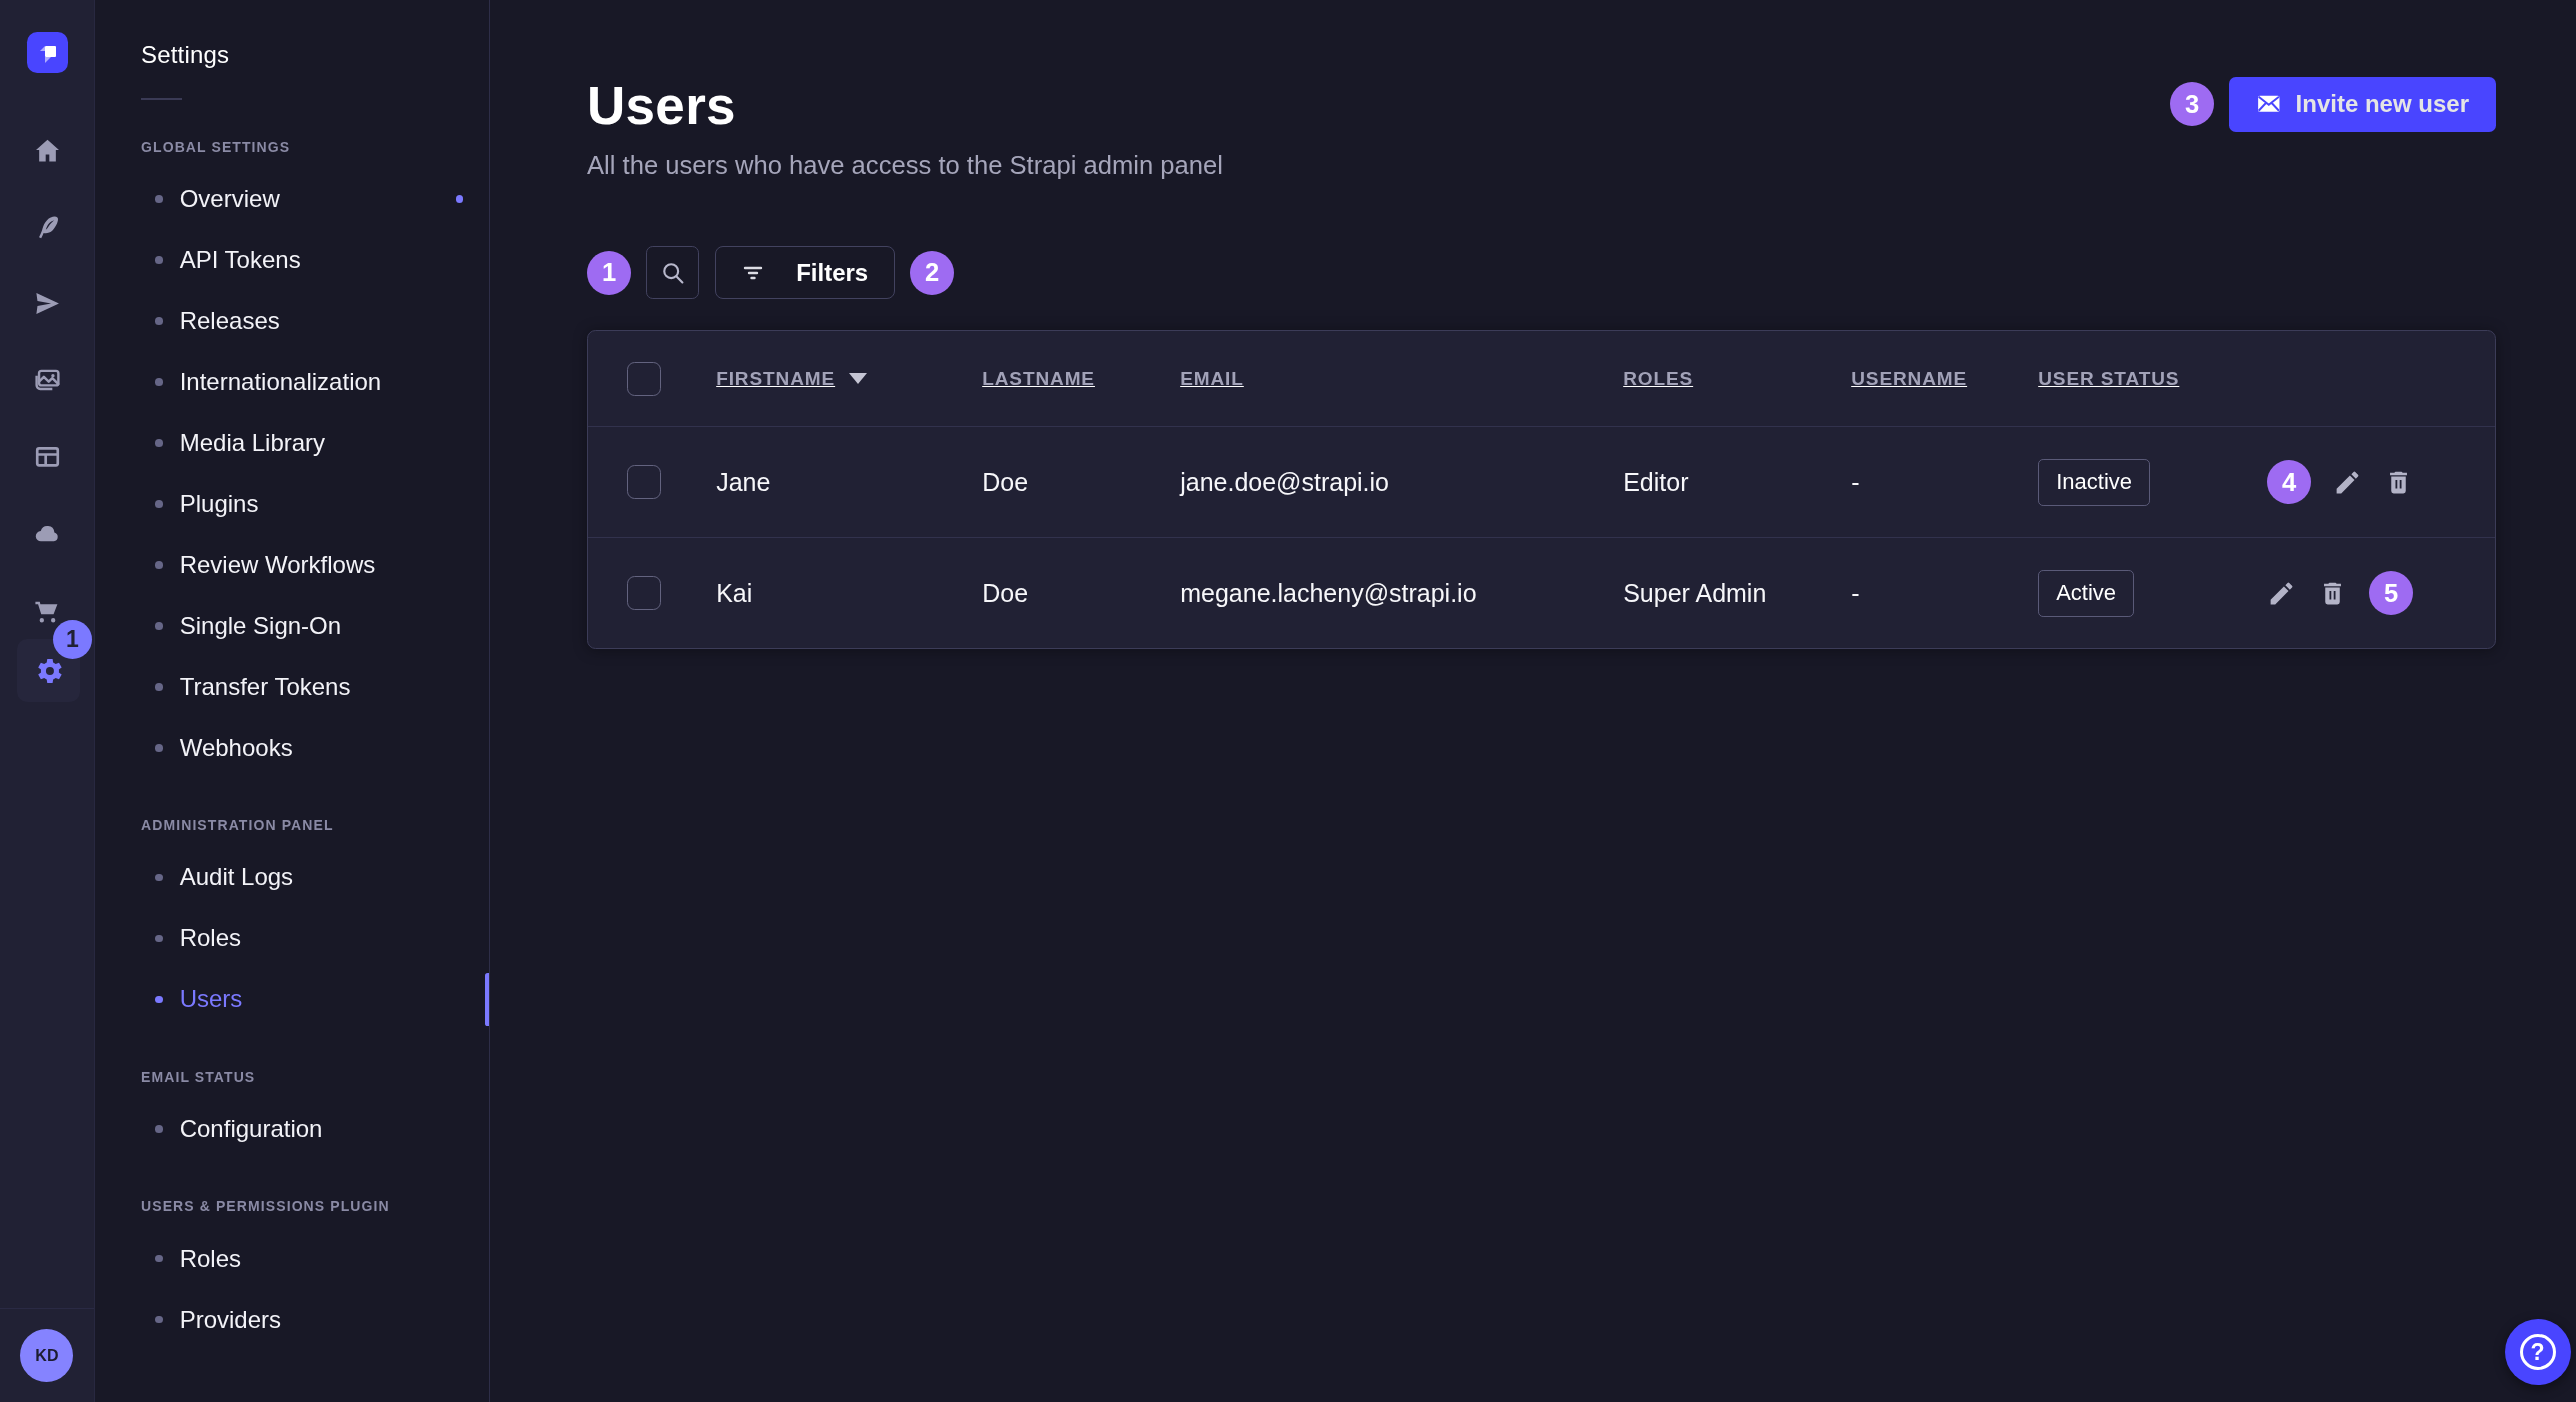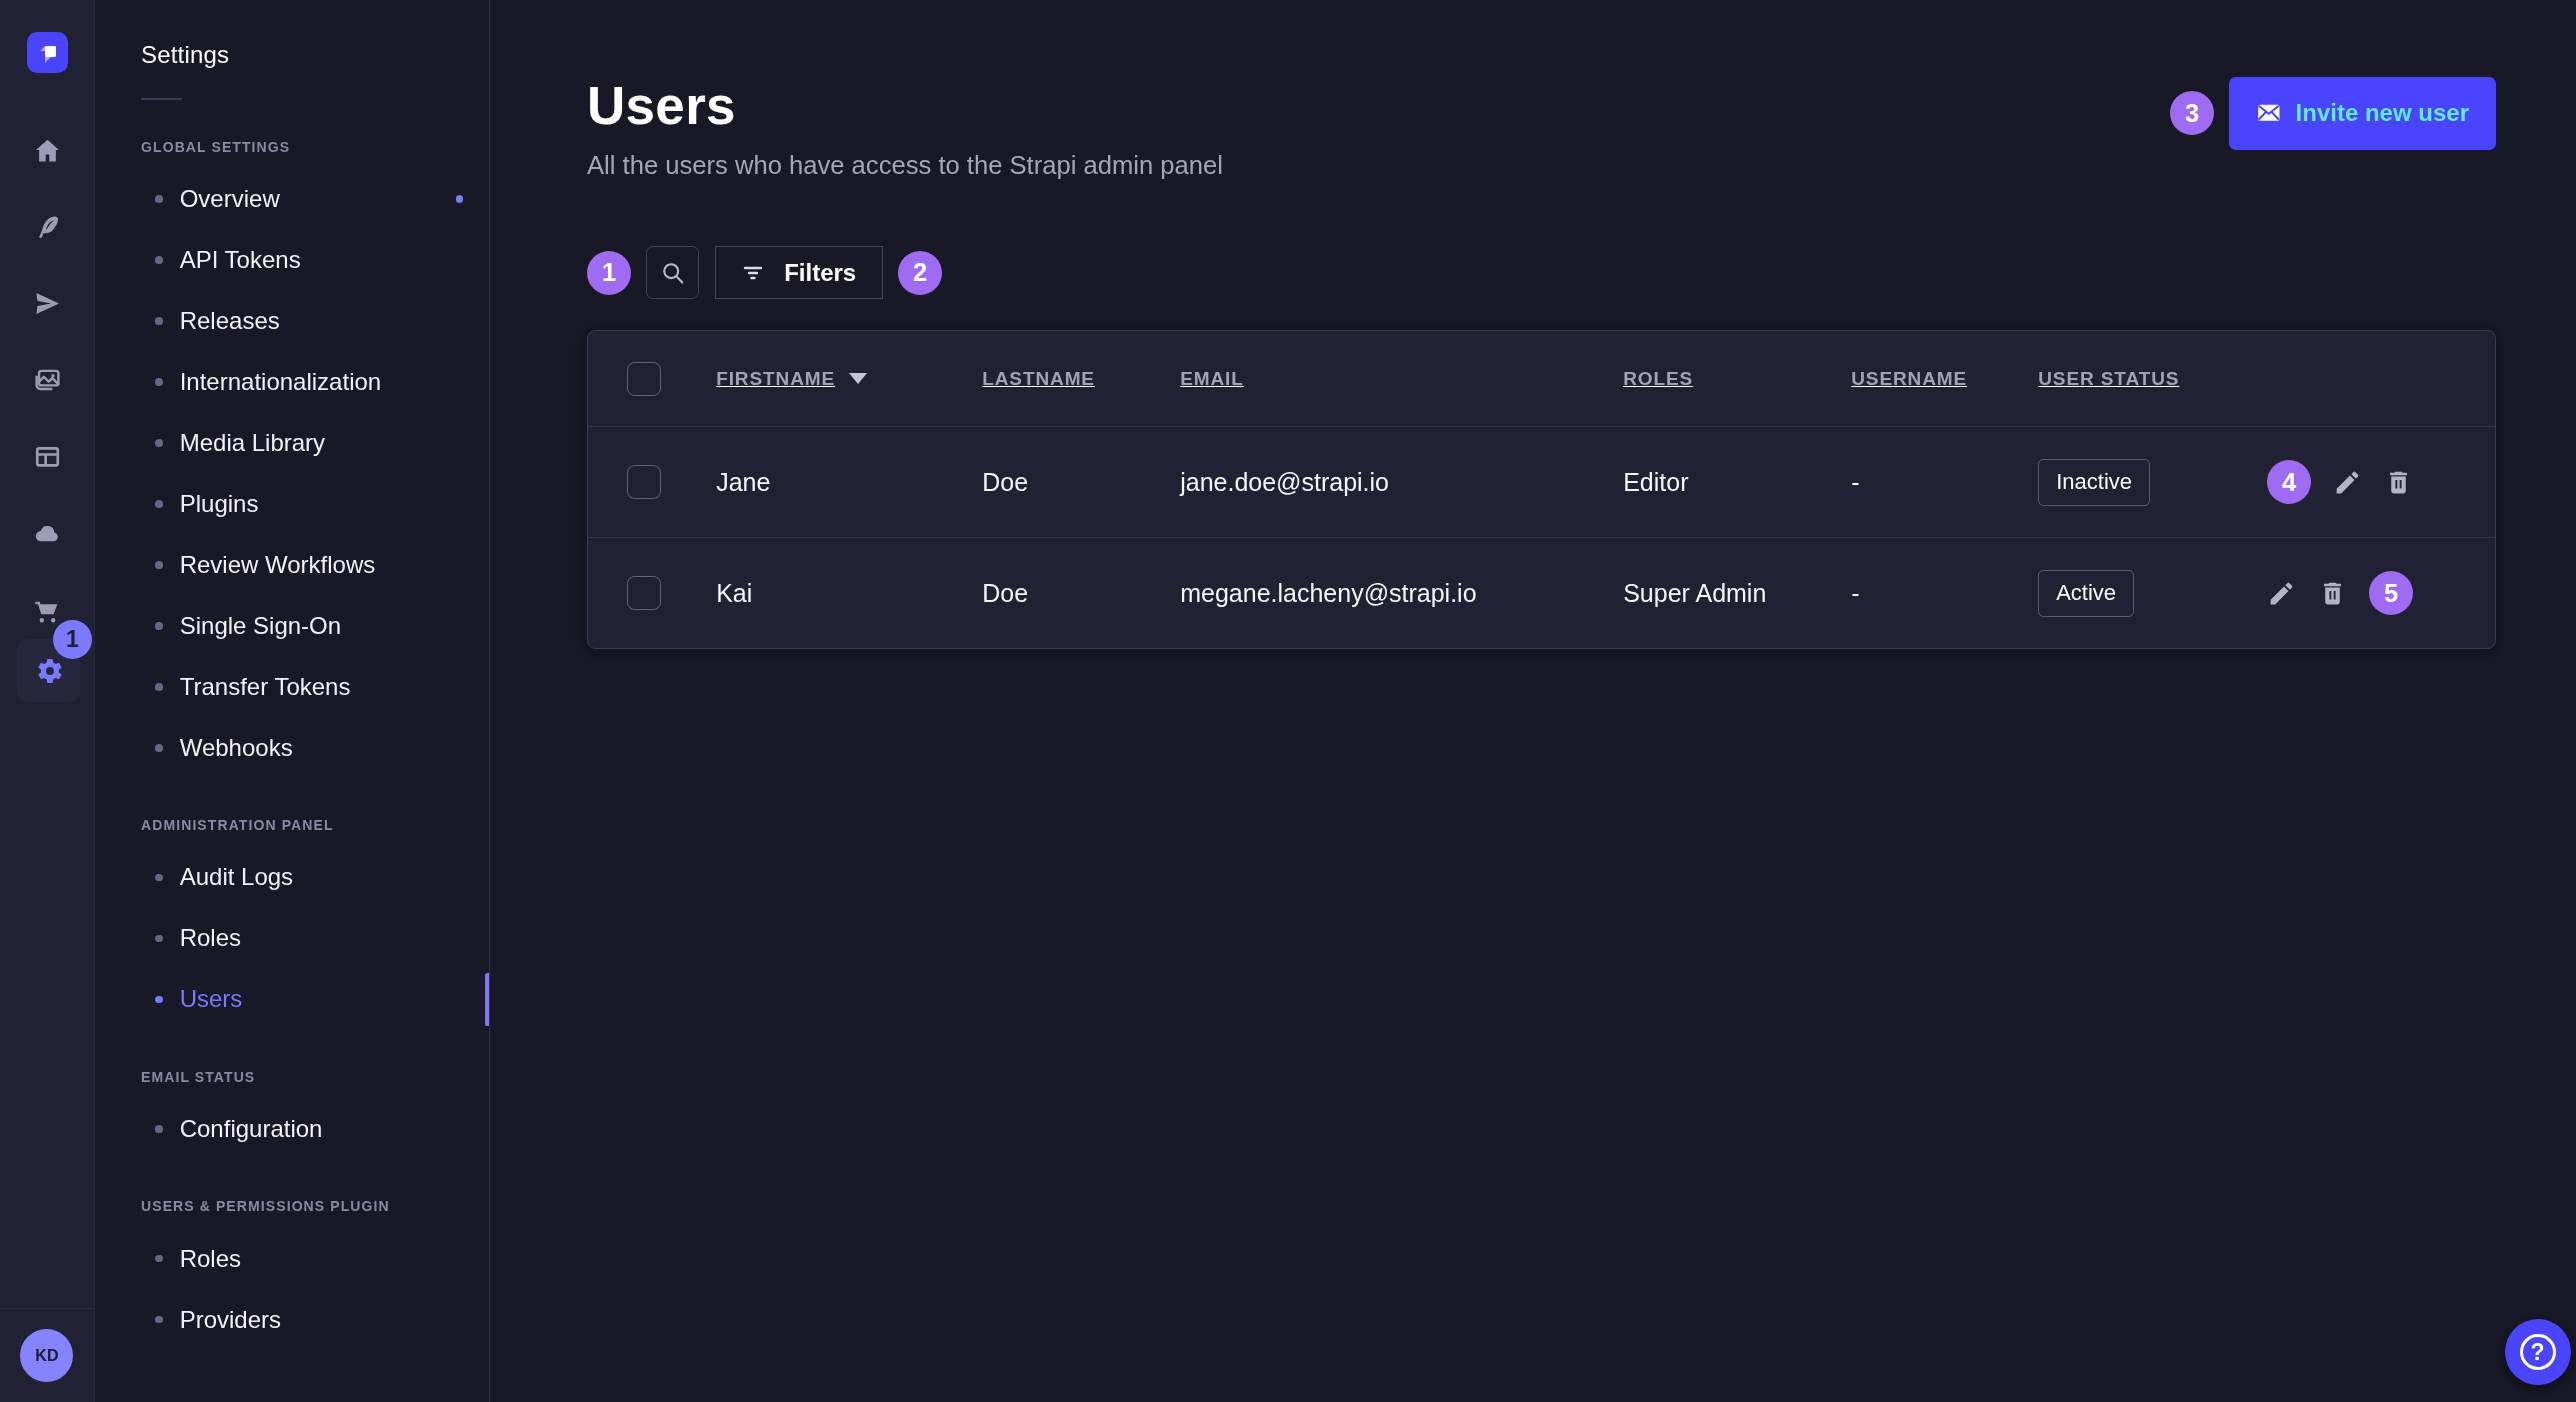--- a/index.html
+++ b/index.html
@@ -46,36 +46,36 @@
                            width:4.3px; background:#7b79ff; border-radius:2.6px 0 0 2.6px; }
   .notif-dot { position:absolute; right:25.6px; width:7.7px; height:7.7px; border-radius:50%;
                background:#7b79ff; }
 
   
   .main { flex:1; position:relative; padding:75px 95px 0 97px; background:#181826; }
   .page-head { display:flex; justify-content:space-between; align-items:flex-start; }
   .page-title { font-size:53px; font-weight:700; letter-spacing:0.3px; }
   .page-subtitle { margin-top:15.3px; font-size:25.6px; color:#a5a5ba; }
   .invite-wrap { display:flex; align-items:center; gap:15.3px; margin-top:1.7px; }
-  .invite-btn { display:flex; align-items:center; gap:13.6px; height:73px; padding:0 27px;
-                background:#4945ff; border:none; border-radius:6.8px; color:#5eead4;
+  .invite-btn { display:flex; align-items:center; gap:13.6px; height:55px; padding:0 27px;
+                background:#4945ff; border:none; border-radius:6.8px; color:#e5e5e5;
                 font-size:24px; font-weight:600; font-family:inherit; cursor:pointer; }
   .invite-btn svg { width:25.6px; height:25.6px; }
 
   .ann-badge { width:44px; height:44px; border-radius:50%; background:#9e6bf2; color:#fff;
                font-size:25.6px; font-weight:700; display:flex; align-items:center;
                justify-content:center; flex:none; }
 
   .toolbar { display:flex; align-items:center; gap:15.3px; margin-top:66px; }
   .icon-btn { width:53px; height:53px; border:0.9px solid #42425f; border-radius:6.8px;
               background:transparent; display:flex; align-items:center; justify-content:center;
               color:#b8b8cc; cursor:pointer; }
   .icon-btn svg { width:25.6px; height:25.6px; }
-  .filters-btn { display:flex; align-items:center; gap:19px; height:53px; padding:0 25.6px;
-                 border:0.9px solid #42425f; border-radius:0; background:transparent;
+  .filters-btn { display:flex; align-items:center; gap:31px; height:53px; padding:0 25.6px;
+                 border:0.9px solid #42425f; border-radius:8px; background:transparent;
                  color:#fff; font-size:24px; font-weight:600; font-family:inherit; cursor:pointer; }
   .filters-btn svg { width:24px; height:24px; color:#dcdce4; }
 
   
   .table-card { margin-top:31px; background:#212134; border:0.9px solid #3c3c58;
                 border-radius:8.5px; overflow:hidden; box-shadow:0 1.7px 13.6px rgba(0,0,0,.35); }
   .trow { display:grid; grid-template-columns:118px 266px 198px 443px 228px 187px 239px 1fr;
           align-items:center; }
   .thead { height:95px;text-decoration:underline; }
   .tbody-row { height:111px; border-top:0.9px solid #32324d; }

